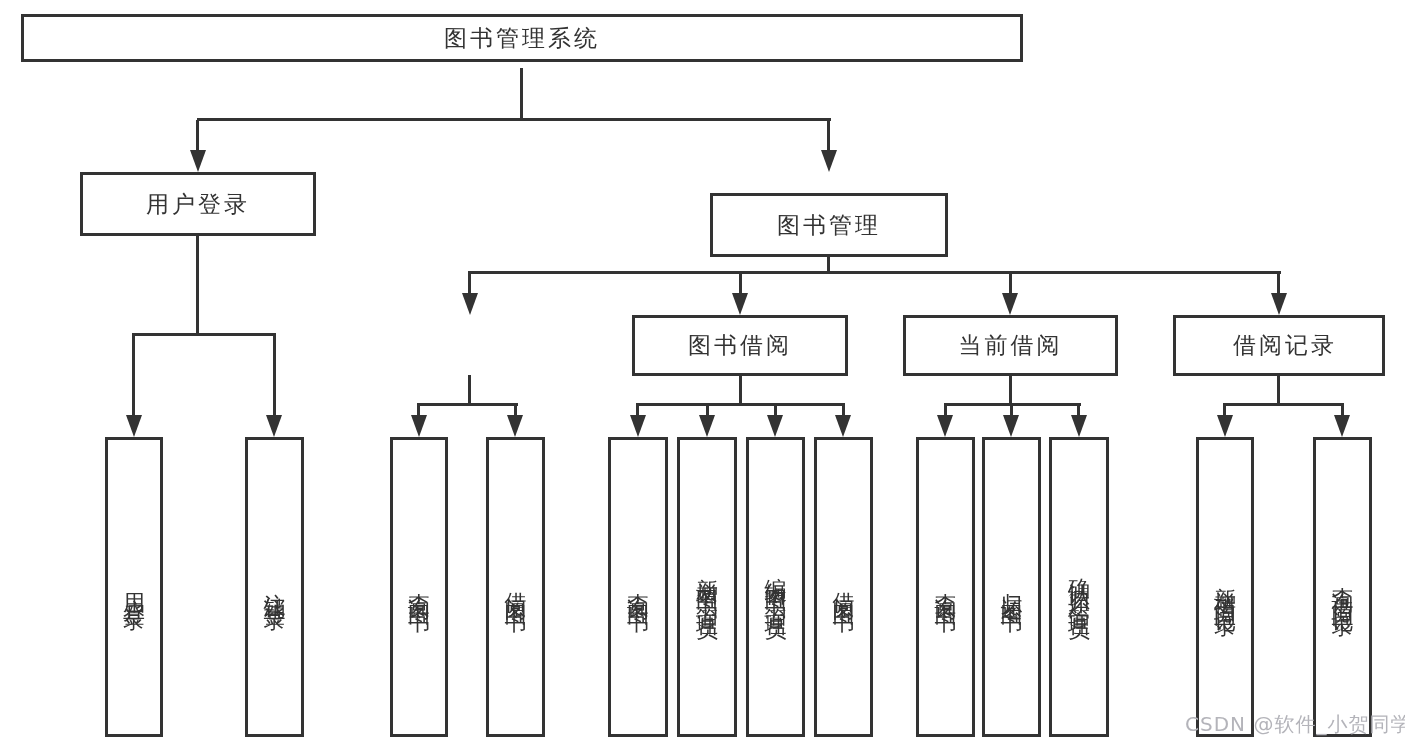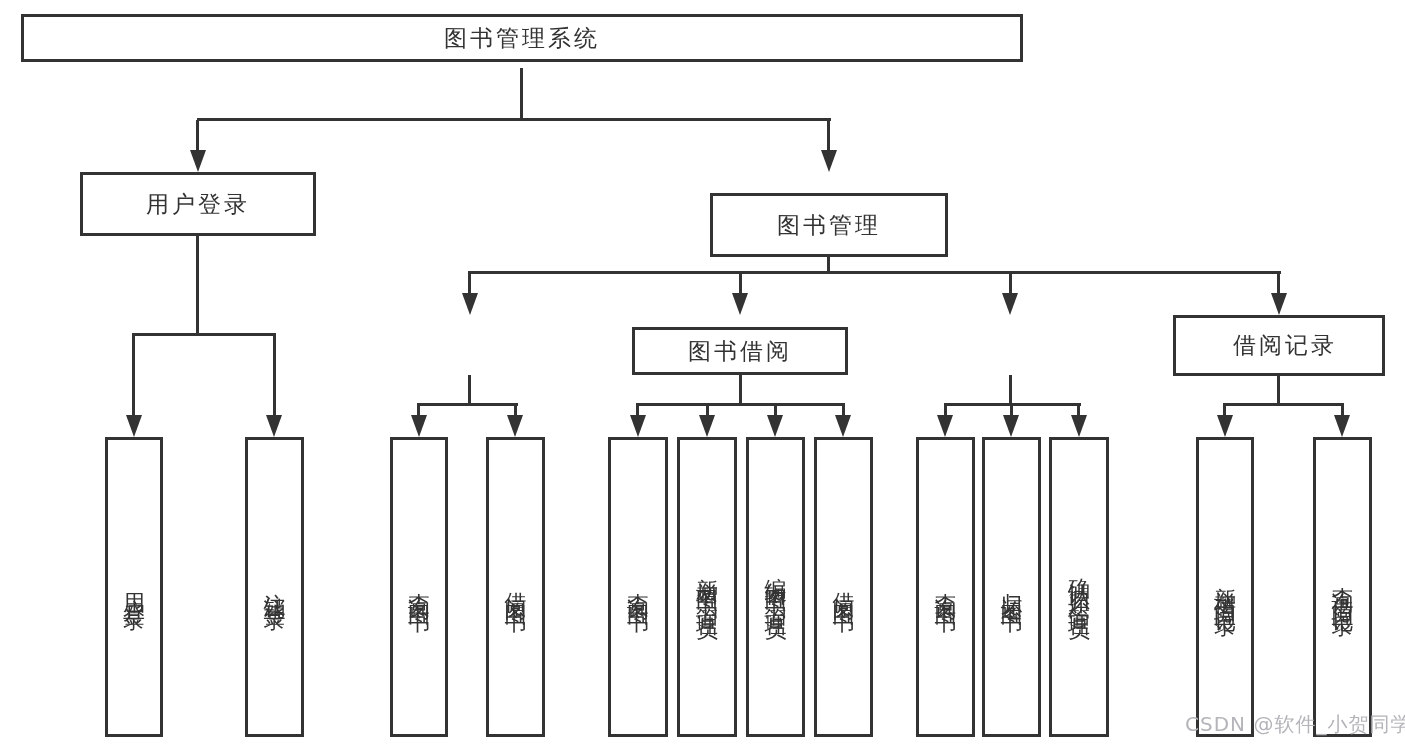--- a/index.html
+++ b/index.html
@@ -41,22 +41,25 @@
     <span>图书管理系统</span>
   </div>
 
   <div class="box" style="left:80px;top:172px;width:236px;height:64px;">
     <span>用户登录</span>
   </div>
   <div class="box" style="left:710px;top:172px;width:238px;height:64px;margin-top:21px;">
     <span>图书管理</span>
   </div>
 
-  <div class="box" style="left:632px;top:315px;width:216px;height:48px;margin-top:12px;">
+  <div class="box" style="left:632px;top:315px;width:216px;height:61px;">
     <span>图书借阅</span>
+  </div>
+  <div class="box" style="left:903px;top:315px;width:215px;height:61px;">
+    <span>当前借阅</span>
   </div>
   <div class="box" style="left:1173px;top:315px;width:212px;height:61px;padding-left:12px;">
     <span>借阅记录</span>
   </div>
 
   <div class="vbox" style="left:105px;top:437px;width:58px;height:300px;">
     <span>用户登录</span>
   </div>
   <div class="vbox" style="left:245px;top:437px;width:59px;height:300px;">
     <span>注销登录</span>

